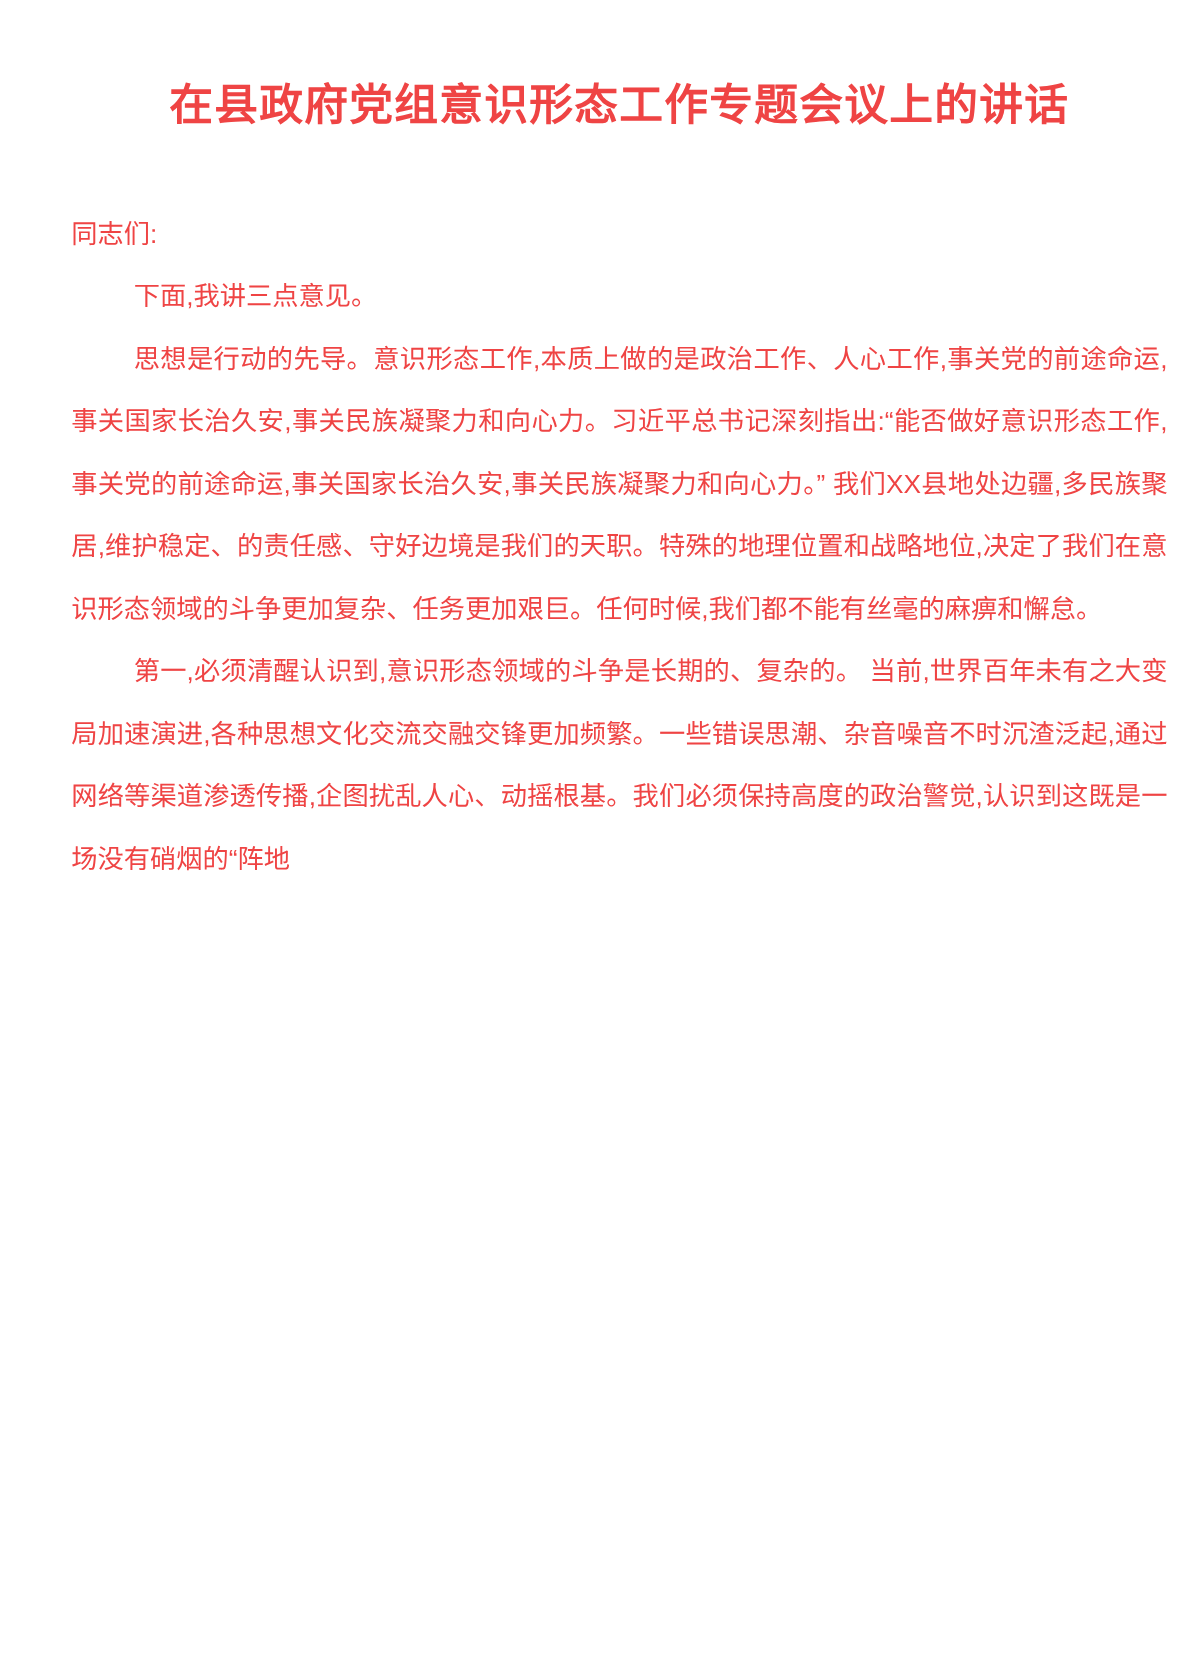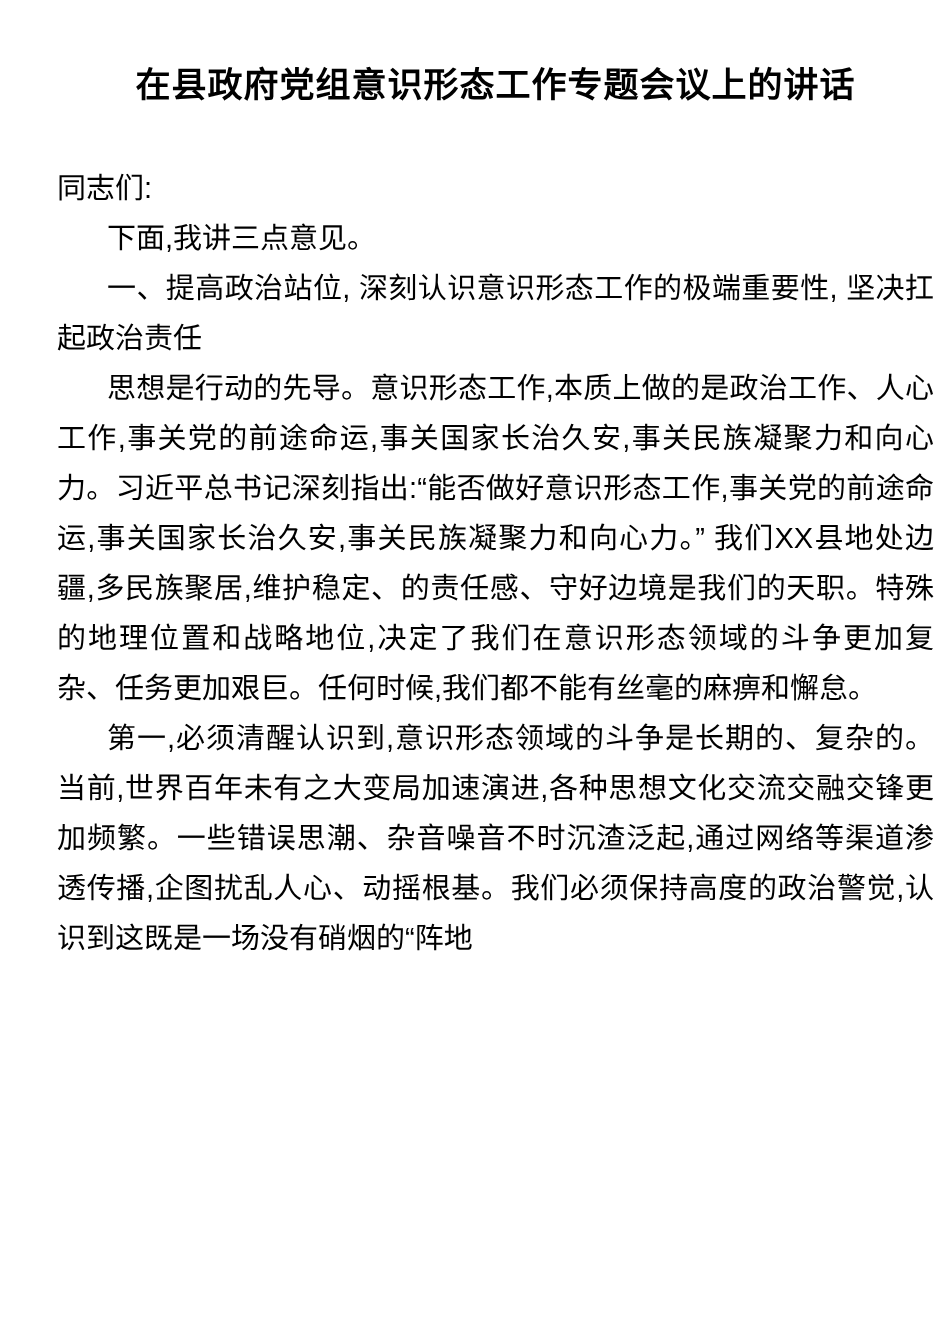--- a/index.html
+++ b/index.html
@@ -7,36 +7,36 @@
     padding: 0;
     background: #ffffff;
   }
   .page {
     position: relative;
     width: 950px;
     height: 1344px;
     margin: 0 auto;
     overflow: hidden;
     background: #ffffff;
-    color: #000000;
+    color: #ef4444;
     font-family: "Liberation Sans", sans-serif;
     box-sizing: border-box;
     padding: 63px 16px 0 57px;
   }
   .doc-title {
     font-size: 35px;
     line-height: 44px;
     font-weight: 700;
     text-align: center;
     letter-spacing: 1px;
     margin: 0 0 56px 0;
   }
   .para {
     margin: 0;
-    font-size: 29px;
+    font-size: 21px;
     line-height: 50px;
     text-align: justify;
     text-justify: inter-ideograph;
     word-break: break-all;
   }
   .indent {
     text-indent: 50px;
   }
   .section-heading {
     font-weight: 400; 
@@ -47,19 +47,18 @@
 
 <div class="page">
 
   <h1 class="doc-title">在县政府党组意识形态工作专题会议上的讲话</h1>
 
   <p class="para">同志们:</p>
 
 
   <p class="para indent">下面,我讲三点意见。</p>
 
-  <p class="para indent section-heading">一、提高政治站位, 深刻认识意识形态工作的极端重要性, 坚决扛起政治责任</p>
 
   <p class="para indent">思想是行动的先导。意识形态工作,本质上做的是政治工作、人心工作,事关党的前途命运,事关国家长治久安,事关民族凝聚力和向心力。习近平总书记深刻指出:“能否做好意识形态工作,事关党的前途命运,事关国家长治久安,事关民族凝聚力和向心力。” 我们XX县地处边疆,多民族聚居,维护稳定、的责任感、守好边境是我们的天职。特殊的地理位置和战略地位,决定了我们在意识形态领域的斗争更加复杂、任务更加艰巨。任何时候,我们都不能有丝毫的麻痹和懈怠。</p>
 
   <p class="para indent">第一,必须清醒认识到,意识形态领域的斗争是长期的、复杂的。 当前,世界百年未有之大变局加速演进,各种思想文化交流交融交锋更加频繁。一些错误思潮、杂音噪音不时沉渣泛起,通过网络等渠道渗透传播,企图扰乱人心、动摇根基。我们必须保持高度的政治警觉,认识到这既是一场没有硝烟的“阵地</p>
 
 </div>
 
 </body></html>

